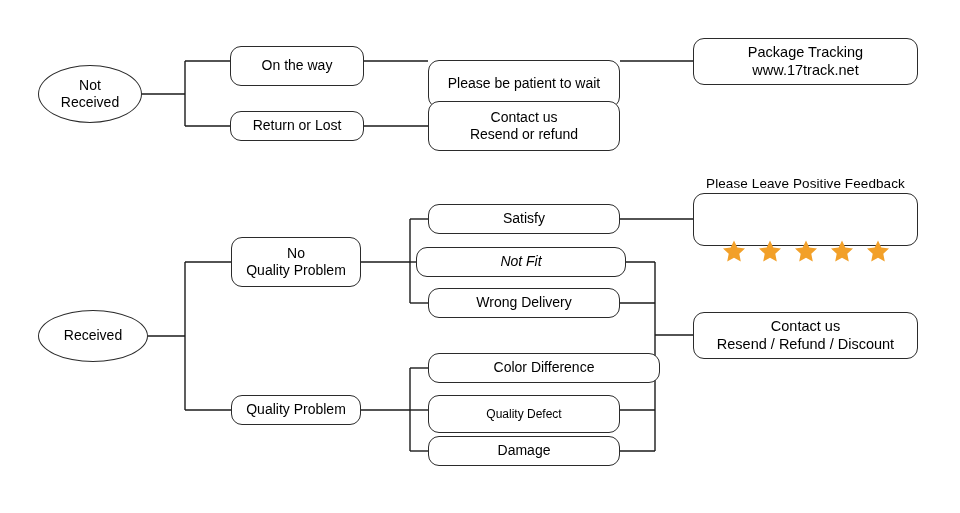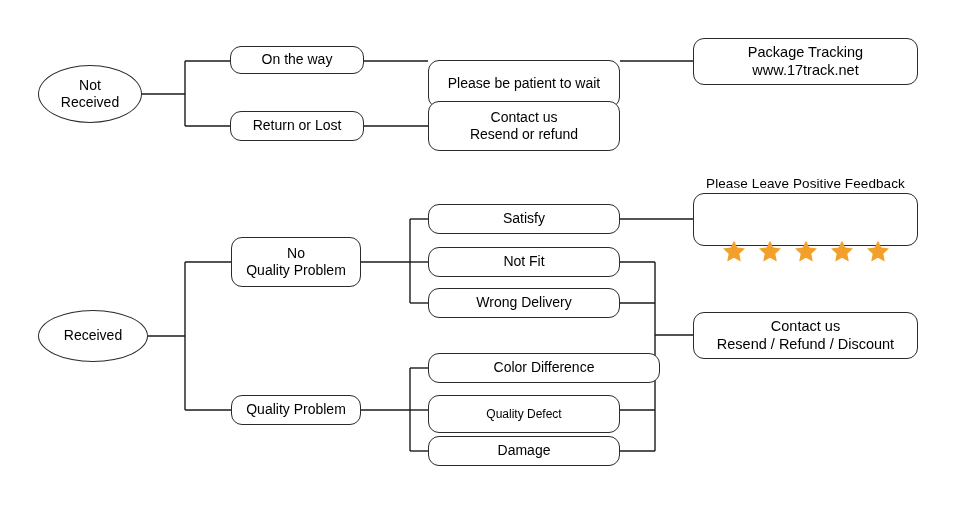--- a/index.html
+++ b/index.html
@@ -129,21 +129,21 @@
     <line x1="620" y1="451" x2="655" y2="451"></line>
     <line x1="655" y1="262" x2="655" y2="451"></line>
     <line x1="655" y1="335" x2="693" y2="335"></line>
   </svg>
 
   <div class="node ellipse" style="left:38px; top:65px; width:104px; height:58px; font-size:14px;">
     <span class="label">Not
 Received</span>
   </div>
 
-  <div class="node rounded" style="left:230px; top:46px; width:134px; height:28px; font-size:14px;">
+  <div class="node rounded" style="left:230px; top:46px; width:134px; height:40px; font-size:14px;">
     <span class="label">On the way</span>
   </div>
 
   <div class="node rounded" style="left:230px; top:111px; width:134px; height:30px; font-size:14px;align-items:center;">
     <span class="label">Return or Lost</span>
   </div>
 
   <div class="node rounded" style="left:428px; top:60px; width:192px; height:48px; font-size:14px;">
     <span class="label">Please be patient to wait</span>
   </div>
@@ -168,21 +168,21 @@
   </div>
 
   <div class="node rounded" style="left:231px; top:395px; width:130px; height:30px; font-size:14px;">
     <span class="label">Quality Problem</span>
   </div>
 
   <div class="node rounded" style="left:428px; top:204px; width:192px; height:30px; font-size:14px;">
     <span class="label">Satisfy</span>
   </div>
 
-  <div class="node rounded" style="left:428px; top:247px; width:192px; height:30px; font-size:14px;">
+  <div class="node rounded" style="left:416px; top:247px; width:210px; height:30px; font-size:14px;font-style:italic;">
     <span class="label">Not Fit</span>
   </div>
 
   <div class="node rounded" style="left:428px; top:288px; width:192px; height:30px; font-size:14px;align-items:center;">
     <span class="label">Wrong Delivery</span>
   </div>
 
   <div class="node rounded" style="left:428px; top:353px; width:232px; height:30px; font-size:14px;">
     <span class="label">Color Difference</span>
   </div>

